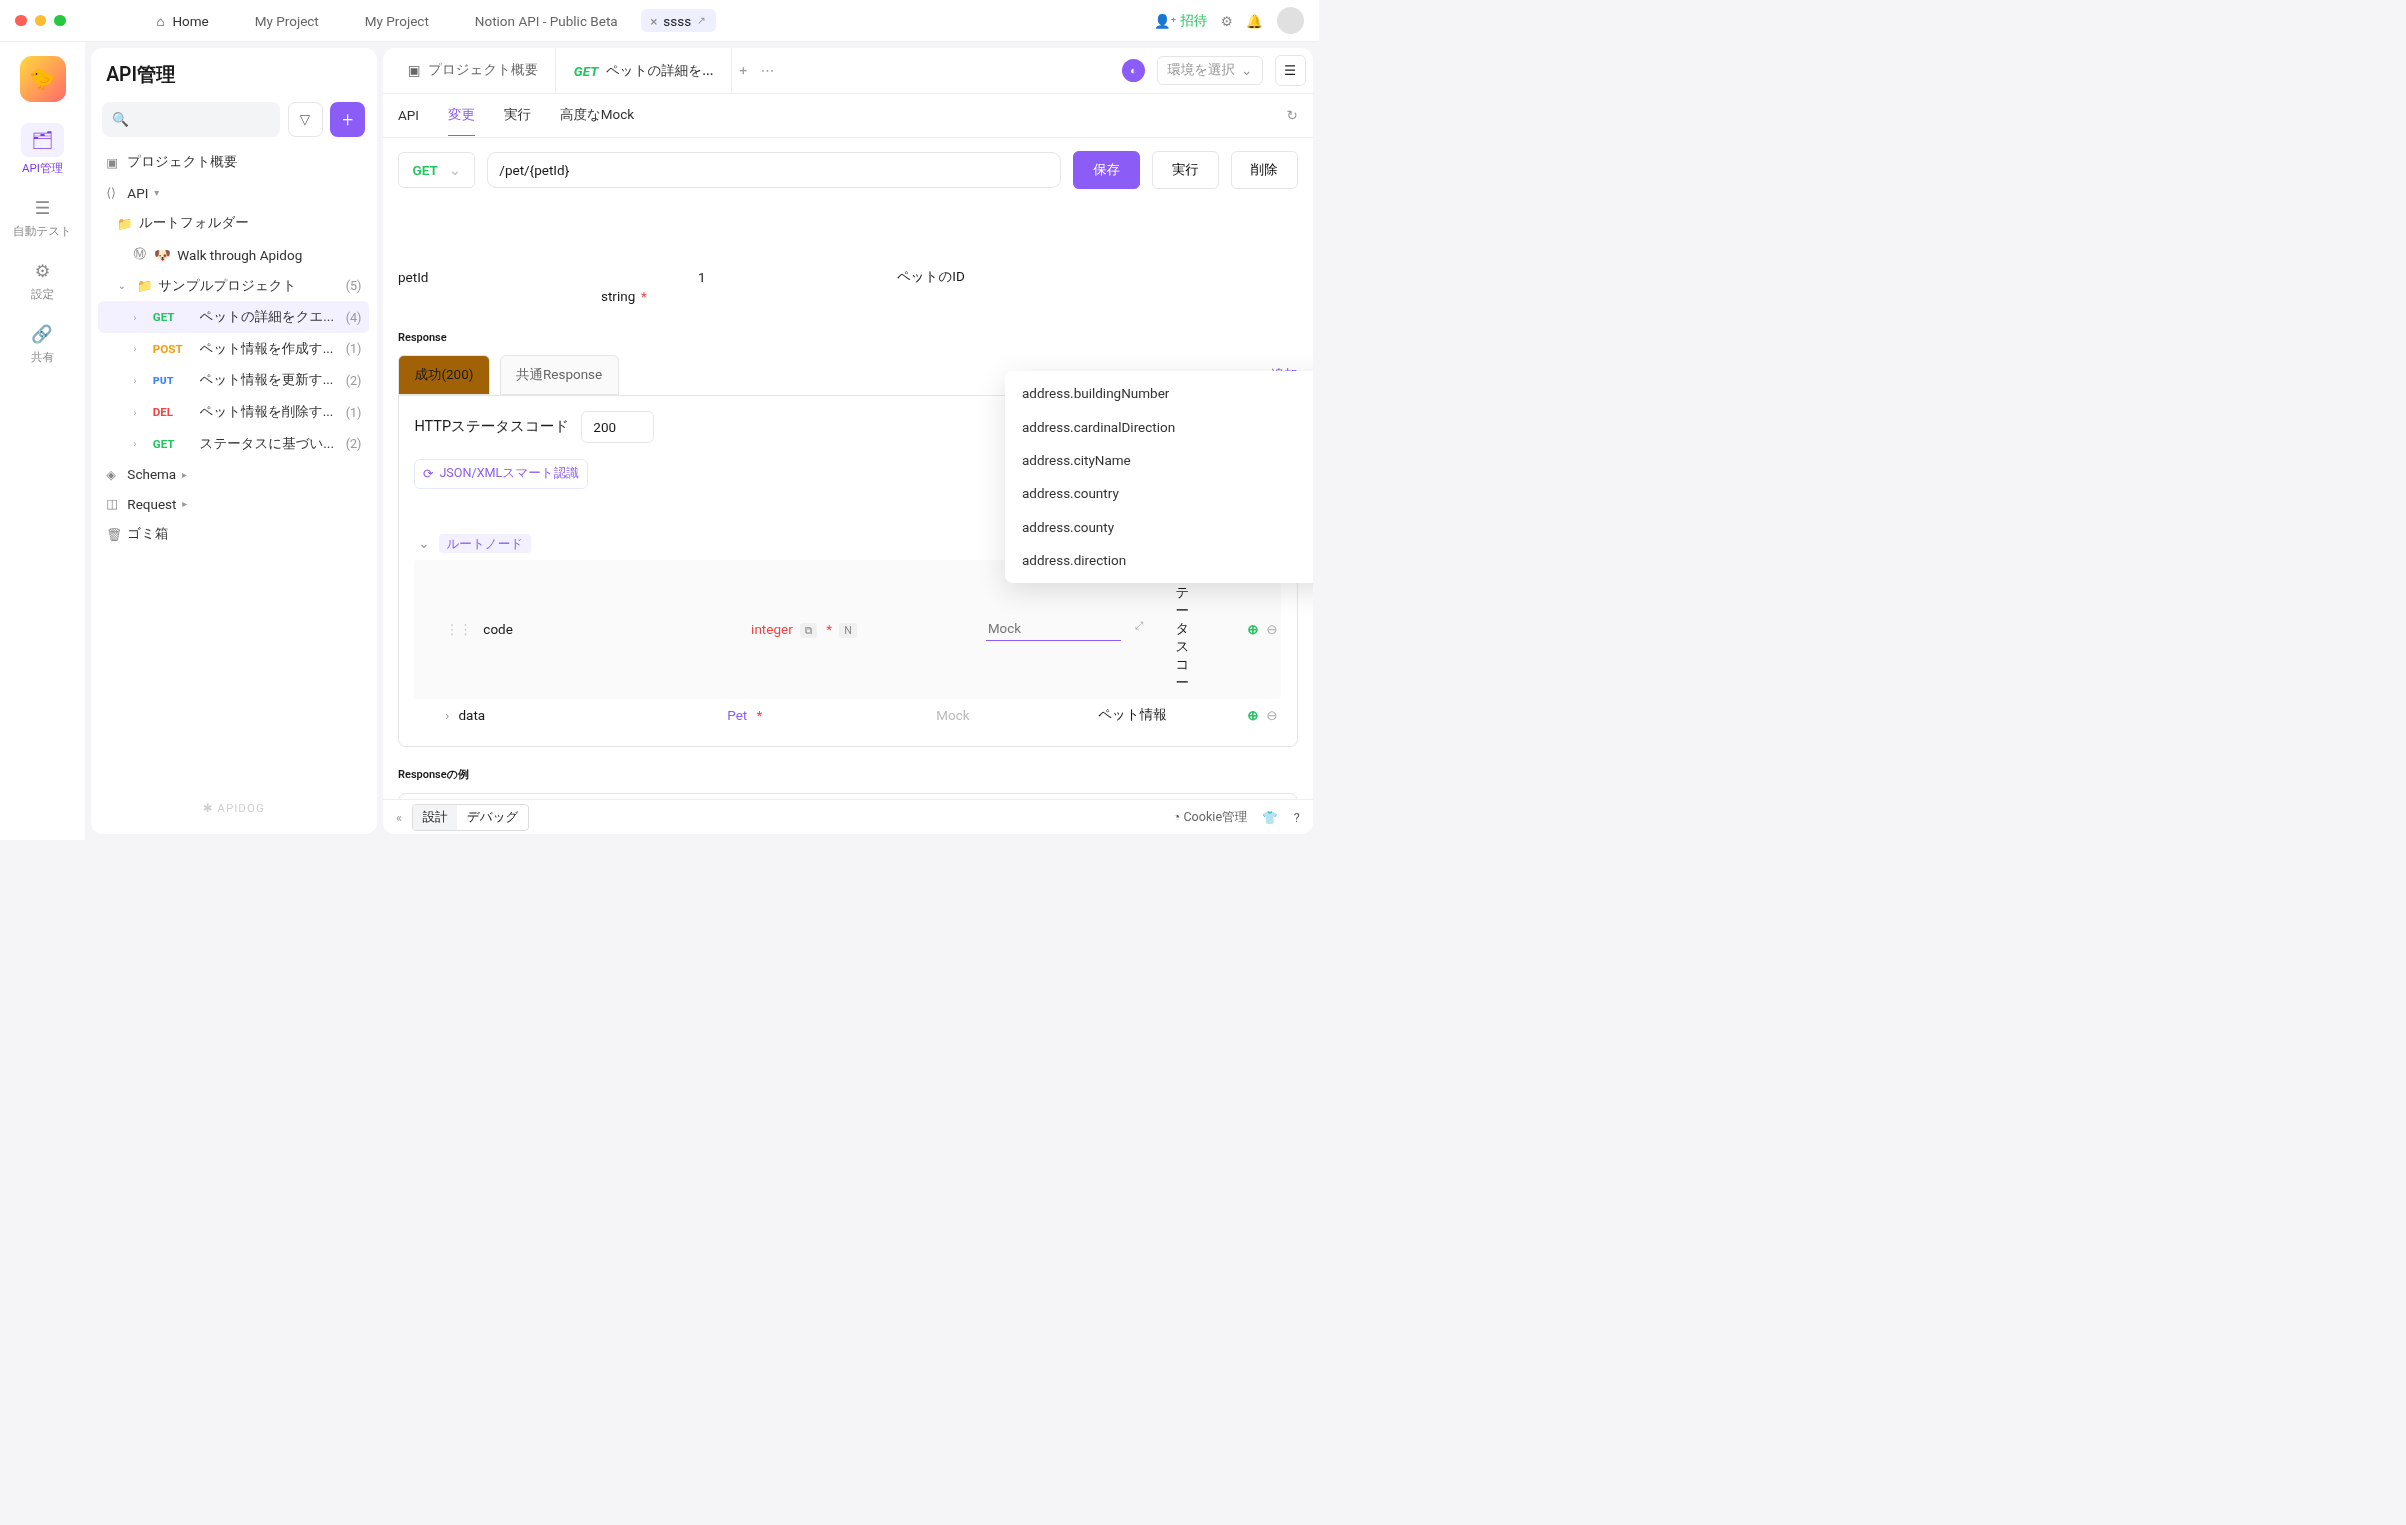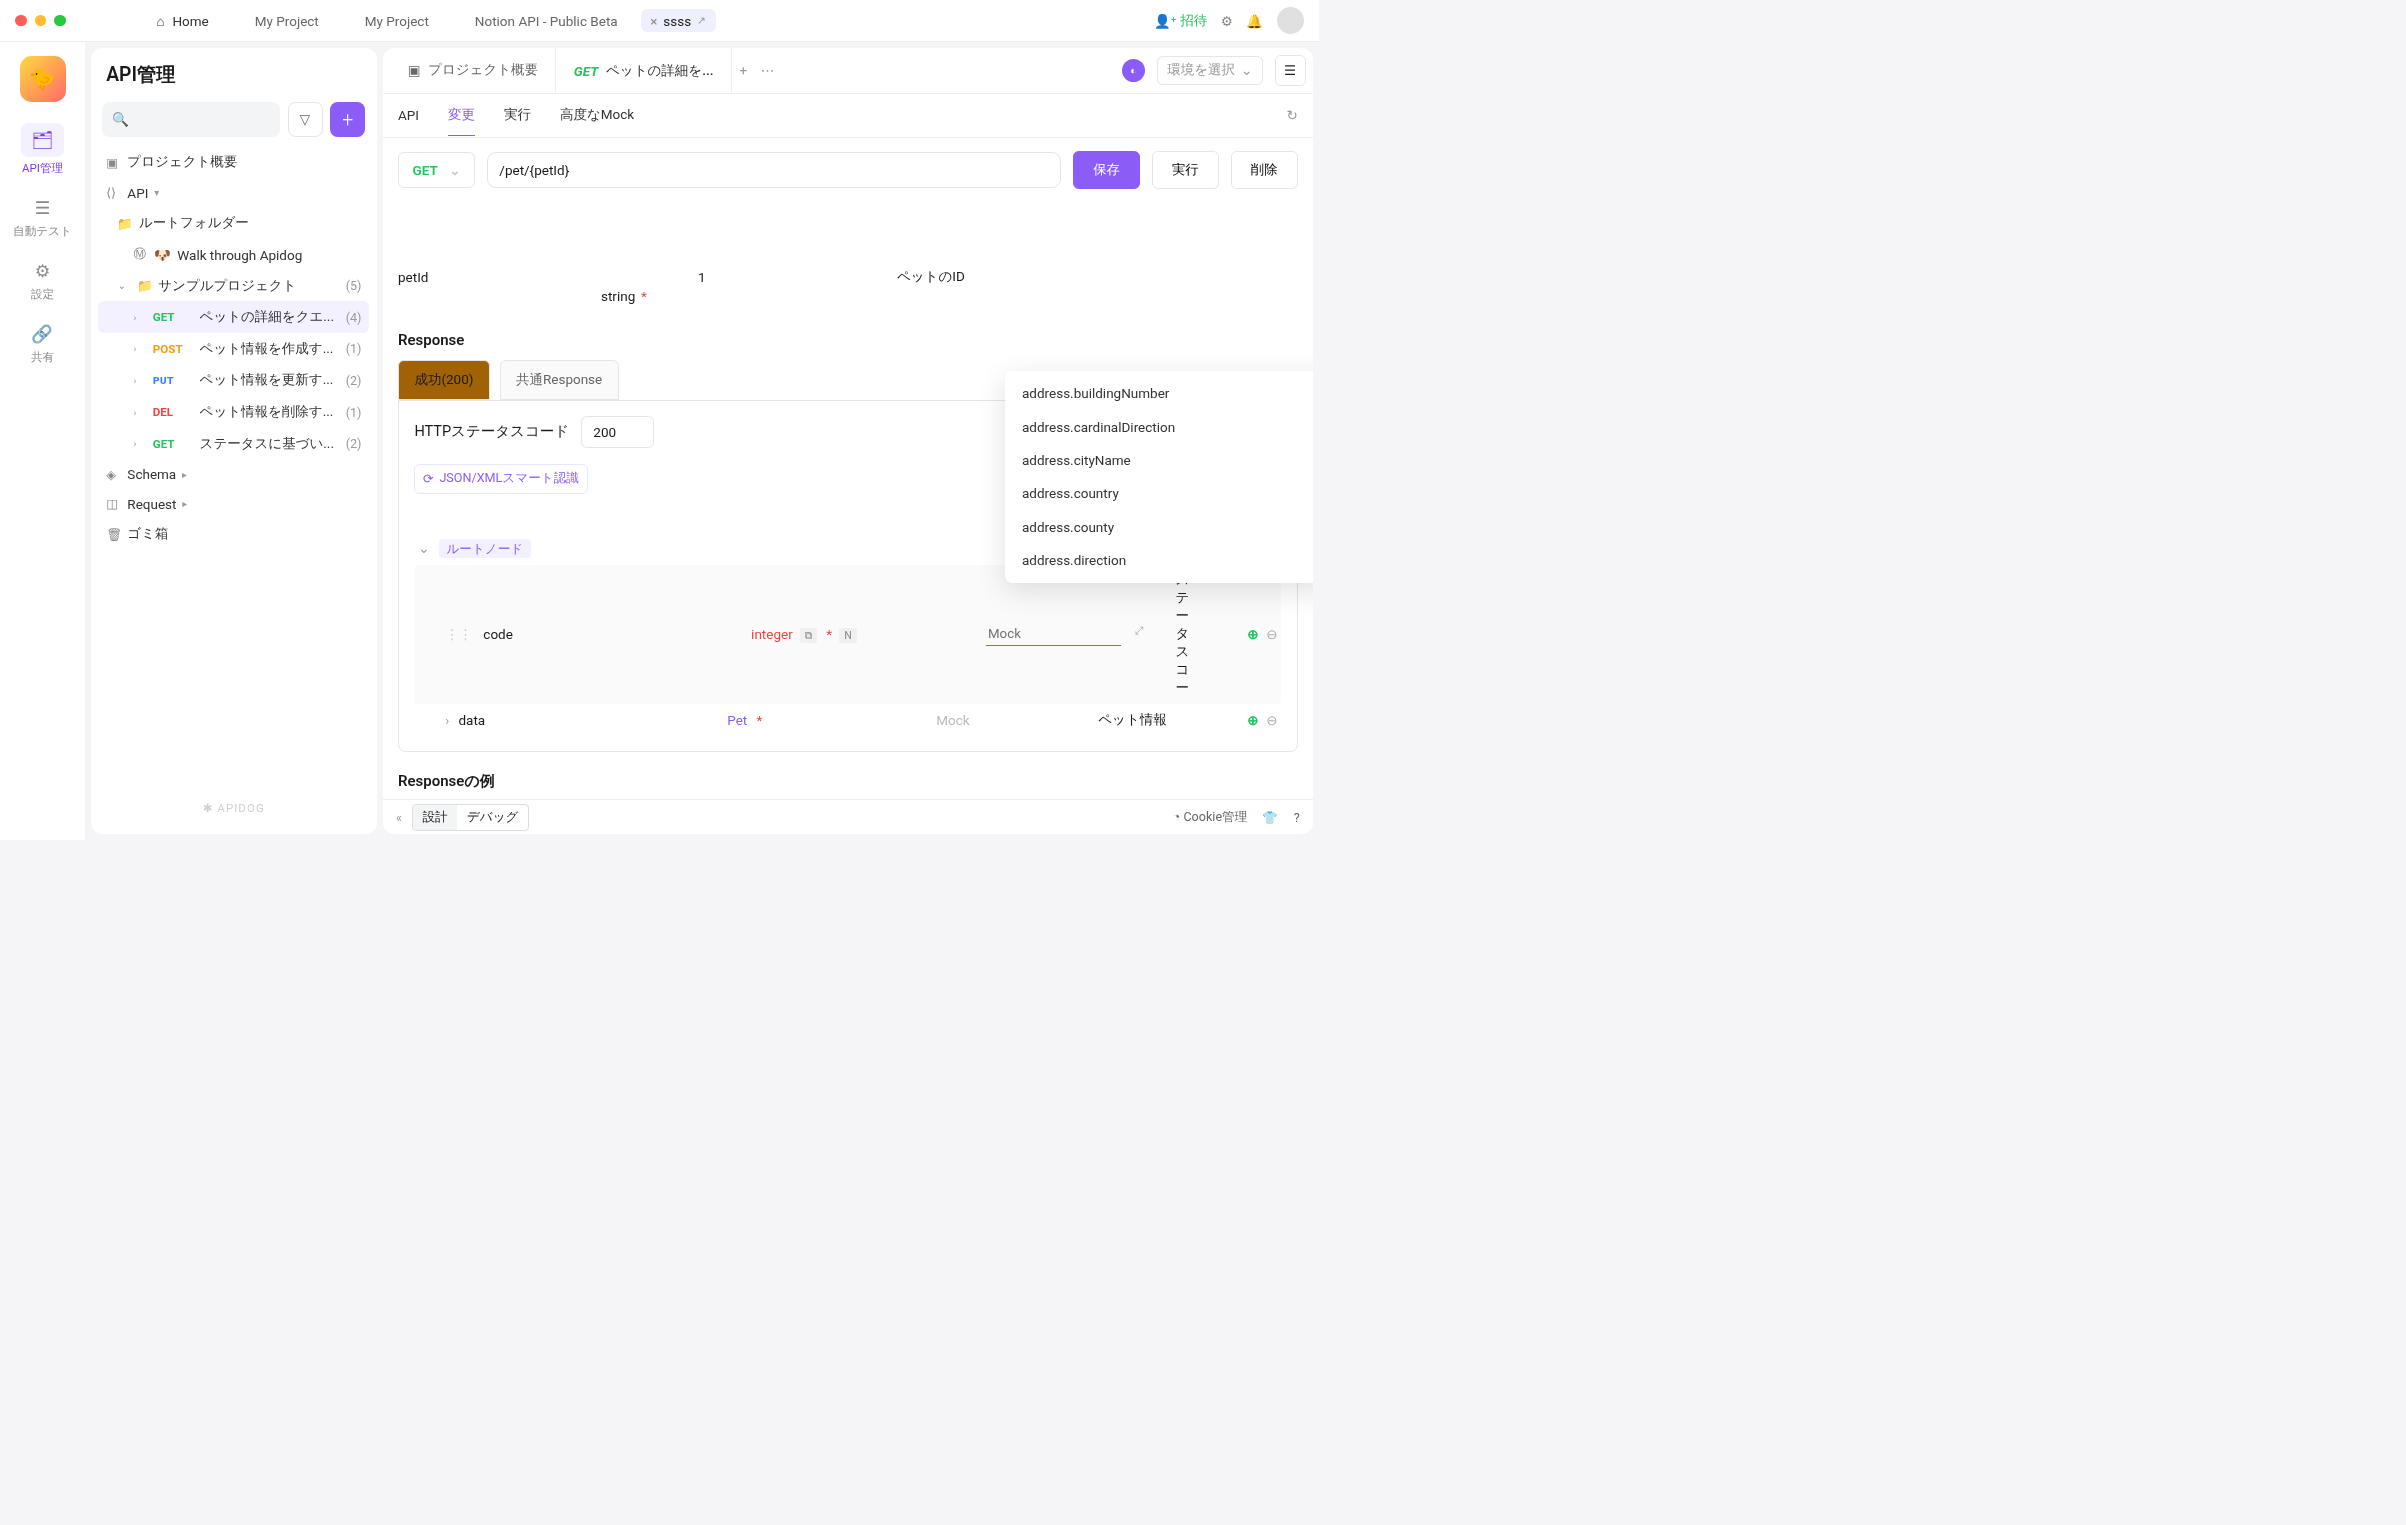--- a/index.html
+++ b/index.html
@@ -82,21 +82,21 @@
     .btn.primary { background: #8b5cf6; color: #fff; border-color: #8b5cf6; }
 
     .param-row-header { display: flex; color: #bbb; padding: 3.9px 0; font-size: 12.6px; }
     .param-row { display: flex; align-items: center; padding: 7.7px 0; }
     .pcol-name { width: 203px; }
     .pcol-type { width: 97px; margin-top: 37px; }
     .pcol-sample { width: 199px; }
     .pcol-desc { flex: 1; }
     .req-star { color: #ef4444; margin-left: 5.8px; }
 
-    .section-title { font-size: 15px; font-weight: 600; margin: 19.3px 0 11.6px; }
+    .section-title { font-size: 11px; font-weight: 600; margin: 19.3px 0 11.6px; }
     .resp-tabs-row { display: flex; align-items: center; gap: 9.7px; }
     .resp-tab { border: 1px solid #e5e5e5; border-radius: 5.8px 5.8px 0 0; padding: 9.7px 15.4px; background: #a16207; cursor: pointer; }
     .resp-tab.secondary { background: #fafafa; color: #666; }
     .add-link { margin-left: auto; color: #8b5cf6; display: flex; align-items: center; gap: 3.9px; cursor: pointer; }
 
     .resp-box { border: 1px solid #e5e5e5; border-radius: 0 7.7px 7.7px 7.7px; padding: 15.4px; }
     .status-row { display: flex; align-items: center; gap: 11.6px; margin-bottom: 15.4px; }
     .status-label { font-size: 14.5px; }
     .status-select { border: 1px solid #e5e5e5; border-radius: 5.8px; padding: 6.8px 11.6px; display: flex; align-items: center; gap: 9.7px; min-width: 73px;}
     .content-format { margin-left: auto; display: flex; align-items: center; gap: 9.7px; }

